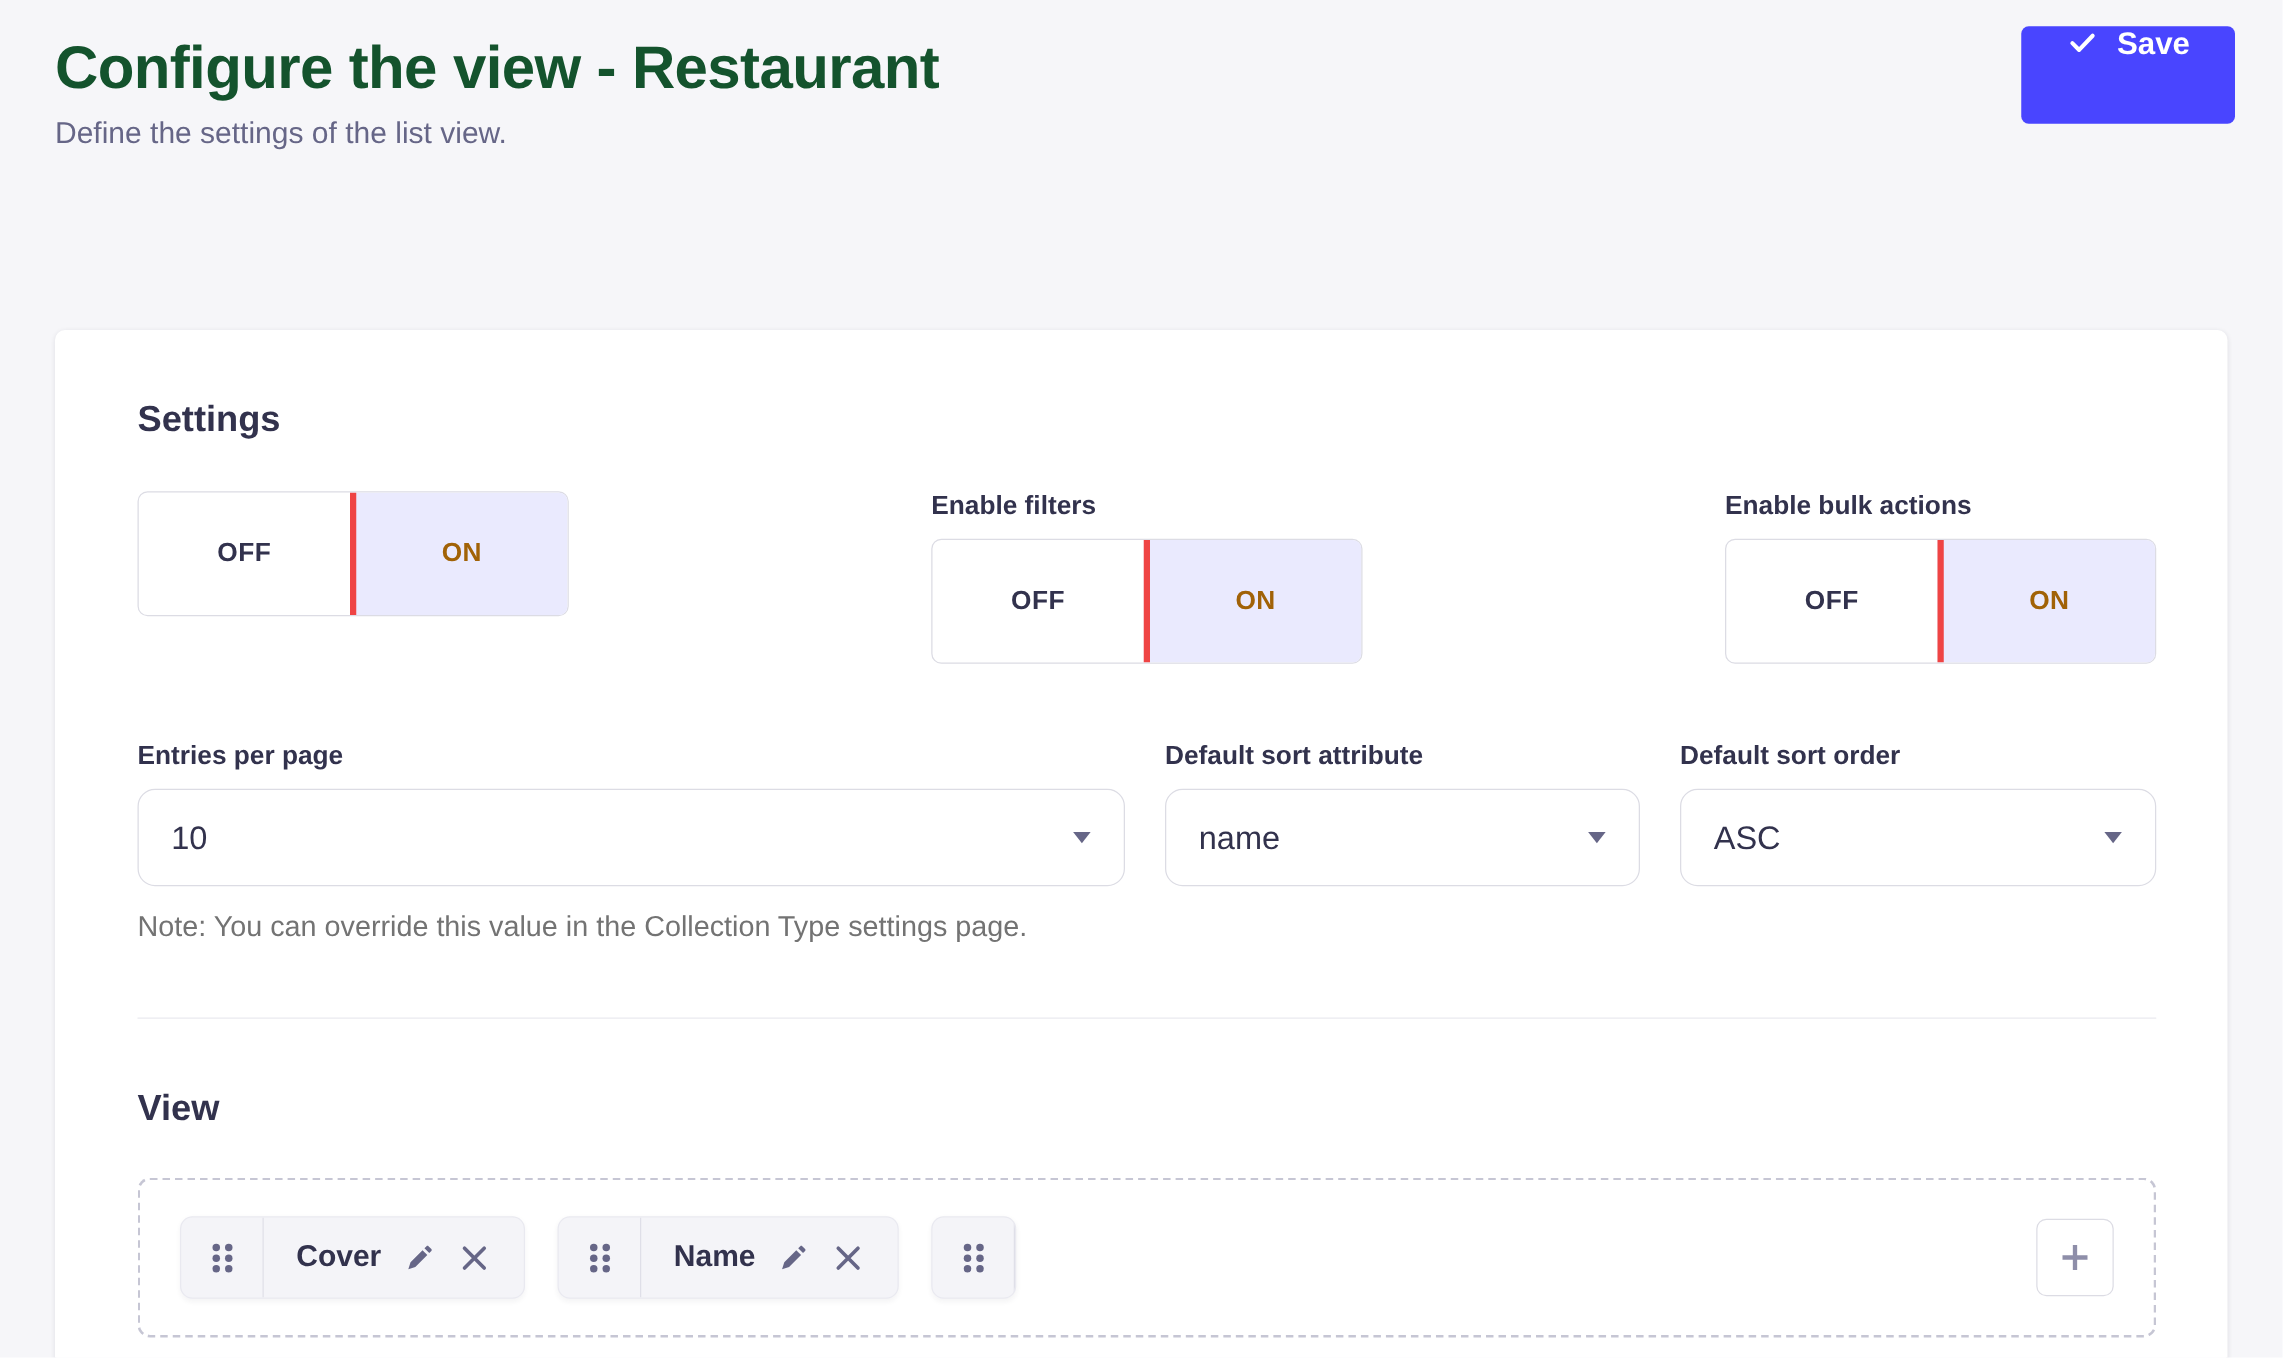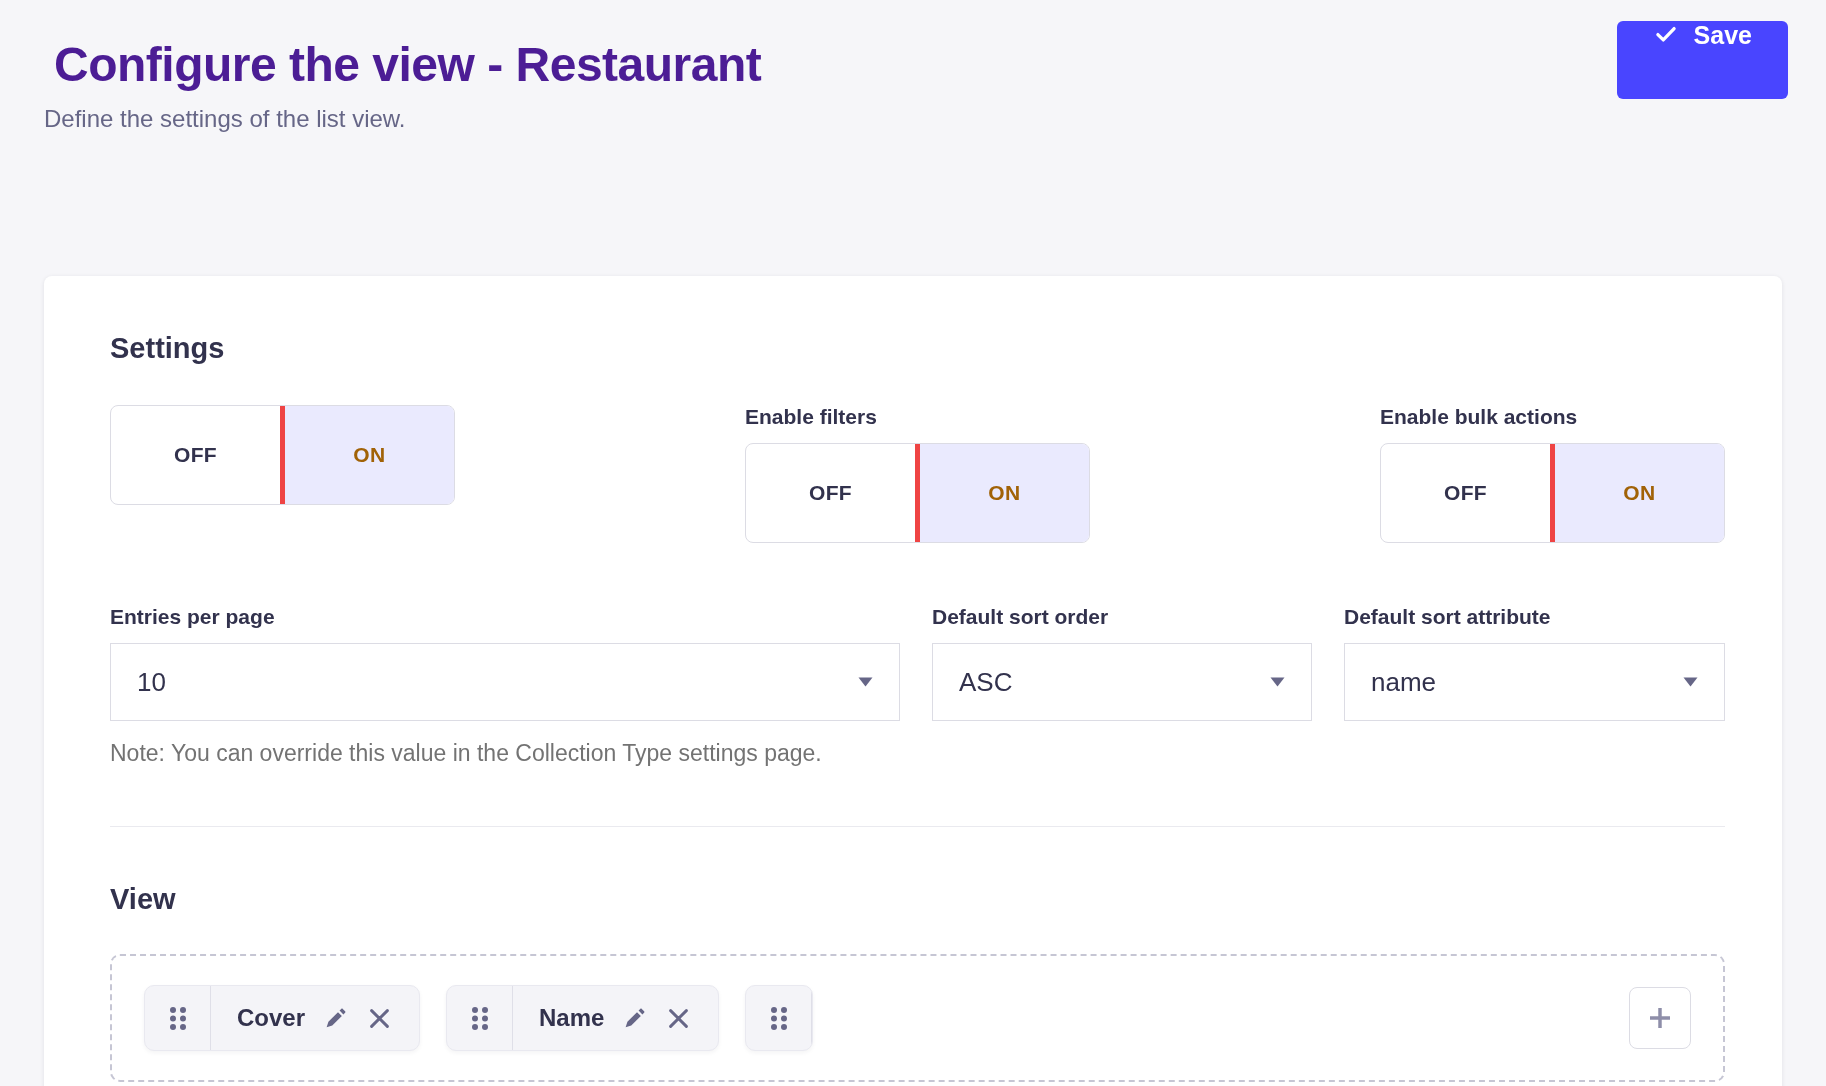--- a/index.html
+++ b/index.html
@@ -7,22 +7,22 @@
   body {
     width:1826px; height:1086px;
     background:#F6F6F9;
     font-family:"Liberation Sans", sans-serif;
     color:#32324D;
     position:relative;
     overflow:hidden;
   }
   .header { padding:26px 44px 0 44px; }
   .page-title {
-    margin:10px; font-size:48px; font-weight:700; line-height:58px;
-    letter-spacing:-0.5px; color:#4c1d95;
+    margin:0; font-size:48px; font-weight:700; line-height:58px;
+    letter-spacing:-0.5px; color:#14532d;
   }
   .page-subtitle { margin:8px 0 0 0; font-size:24px; line-height:30px; color:#666687; }
   .save-button {
     position:absolute; top:21px; right:38px; height:78px;
     background:#4945FF; color:#FFFFFF; border:none; border-radius:6px;
     font-family:inherit; font-size:25px; font-weight:700;
     display:flex; align-items:flex-start; gap:15px; padding:0 36px; cursor:pointer;
   }
   .card {
     margin:142px 44px 0 44px;
@@ -43,21 +43,21 @@
   .toggle-seg {
     flex:1; display:flex; align-items:center; justify-content:center;
     font-size:21px; font-weight:700; letter-spacing:0.4px; color:#32324D; cursor:pointer;
   }
   .toggle-seg.on { background:#EAEAFE; color:#a16207; border-left:5px solid #ef4444; }
   .select-row {
     display:grid; grid-template-columns:790px 380px 381px; column-gap:32px;
     margin-top:62px; align-items:start;
   }
   .select-box {
-    height:78px; background:#FFFFFF; border:1px solid #DCDCE4; border-radius:0;
+    height:78px; background:#FFFFFF; border:1px solid #DCDCE4; border-radius:14px;
     display:flex; align-items:center; justify-content:space-between;
     padding:0 26px; font-size:26px; color:#32324D; cursor:pointer;
   }
   .field-note { margin-top:18px; font-size:23px; line-height:28px; color:#737373; }
   .divider { border:none; border-top:1px solid #EAEAEF; margin:36px 0 0 0; }
   .view-heading { margin-top:56px; }
   .drop-zone {
     margin-top:38px; height:128px;
     border:2px dashed #C6C6D4; border-radius:10px;
     display:flex; align-items:center; gap:26px; padding:0 32px;
@@ -134,34 +134,34 @@
         <span>10</span>
         <span class="icon-btn">
           <svg width="15" height="10" viewBox="0 0 15 10">
               <path d="M0.5 0.5h14l-7 9z" fill="#666687"></path>
             </svg>
         </span>
       </div>
       <p class="field-note">Note: You can override this value in the Collection Type settings page.</p>
     </div>
     <div>
+      <span class="field-label">Default sort attribute</span>
+      <div class="select-box">
+        <span>name</span>
+        <span class="icon-btn">
+          <svg width="15" height="10" viewBox="0 0 15 10">
+              <path d="M0.5 0.5h14l-7 9z" fill="#666687"></path>
+            </svg>
+        </span>
+      </div>
+    </div>
+    <div>
       <span class="field-label">Default sort order</span>
       <div class="select-box">
         <span>ASC</span>
-        <span class="icon-btn">
-          <svg width="15" height="10" viewBox="0 0 15 10">
-              <path d="M0.5 0.5h14l-7 9z" fill="#666687"></path>
-            </svg>
-        </span>
-      </div>
-    </div>
-    <div>
-      <span class="field-label">Default sort attribute</span>
-      <div class="select-box">
-        <span>name</span>
         <span class="icon-btn">
           <svg width="15" height="10" viewBox="0 0 15 10">
               <path d="M0.5 0.5h14l-7 9z" fill="#666687"></path>
             </svg>
         </span>
       </div>
     </div>
   </div>
 
   <hr class="divider">

